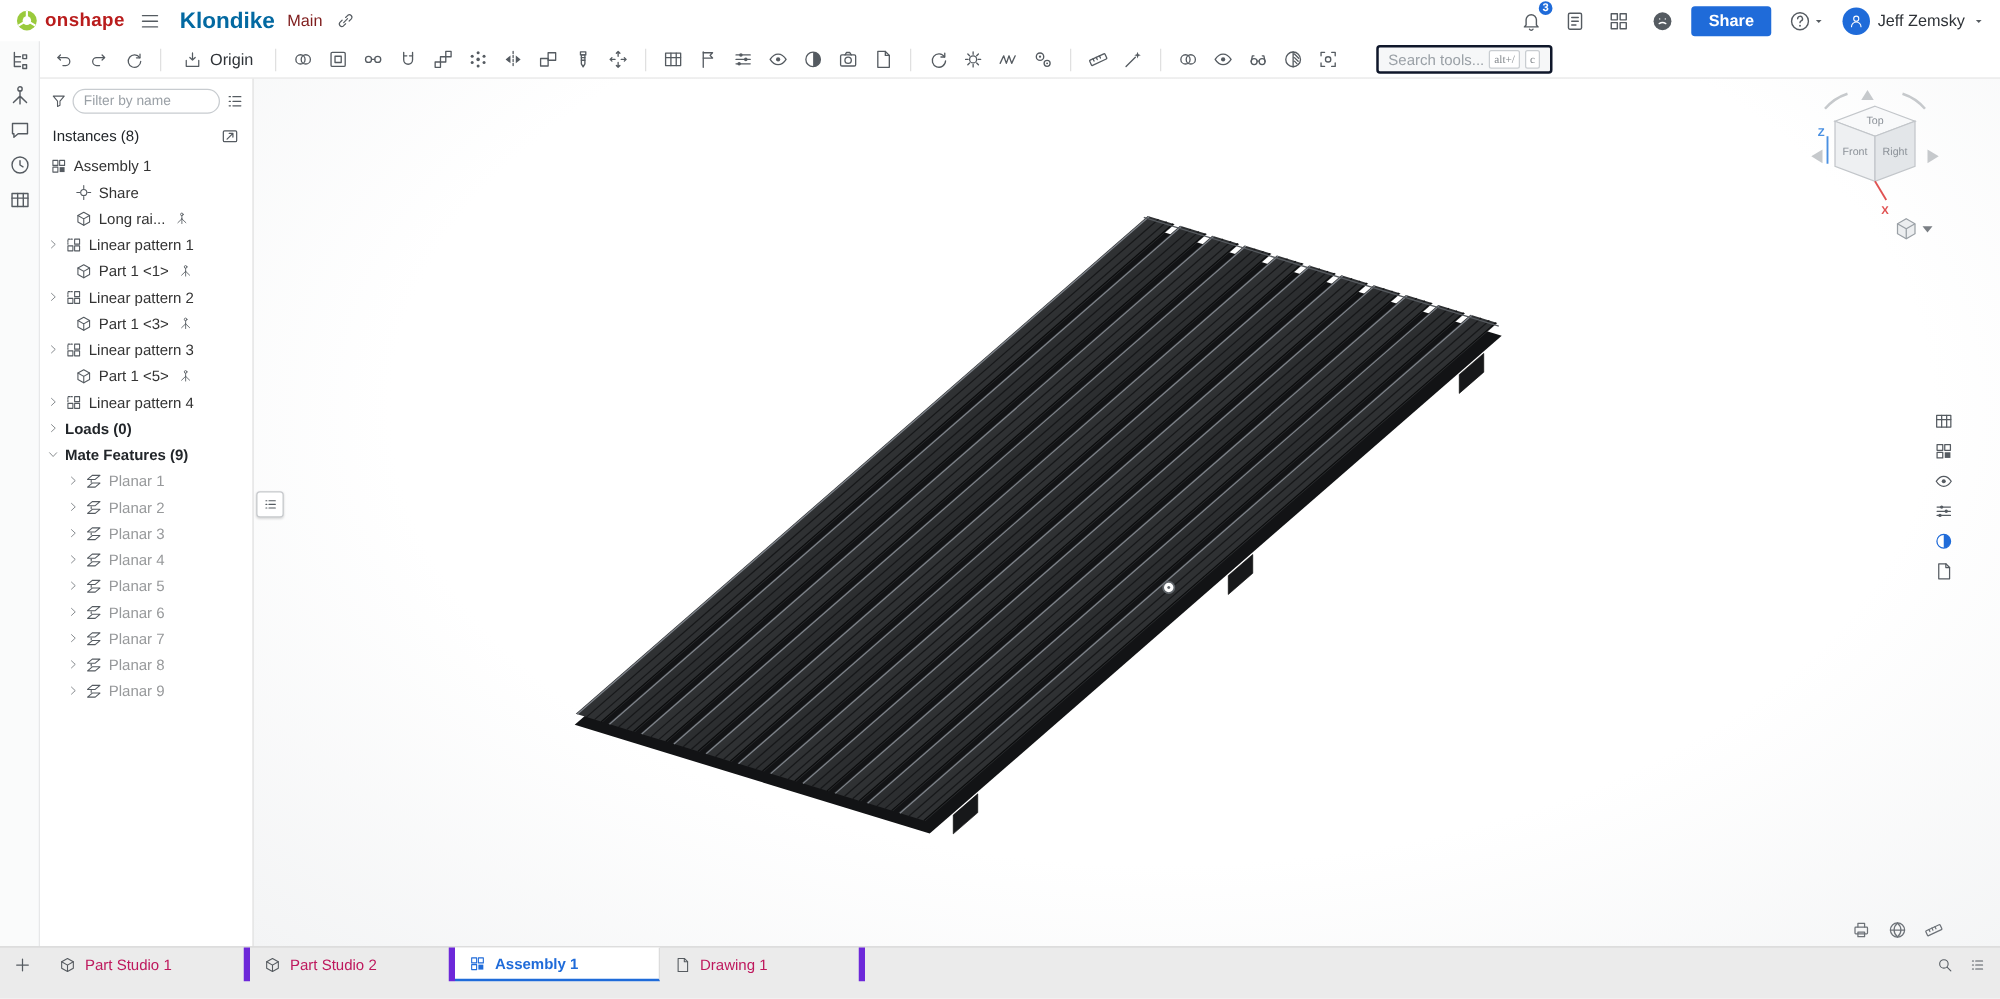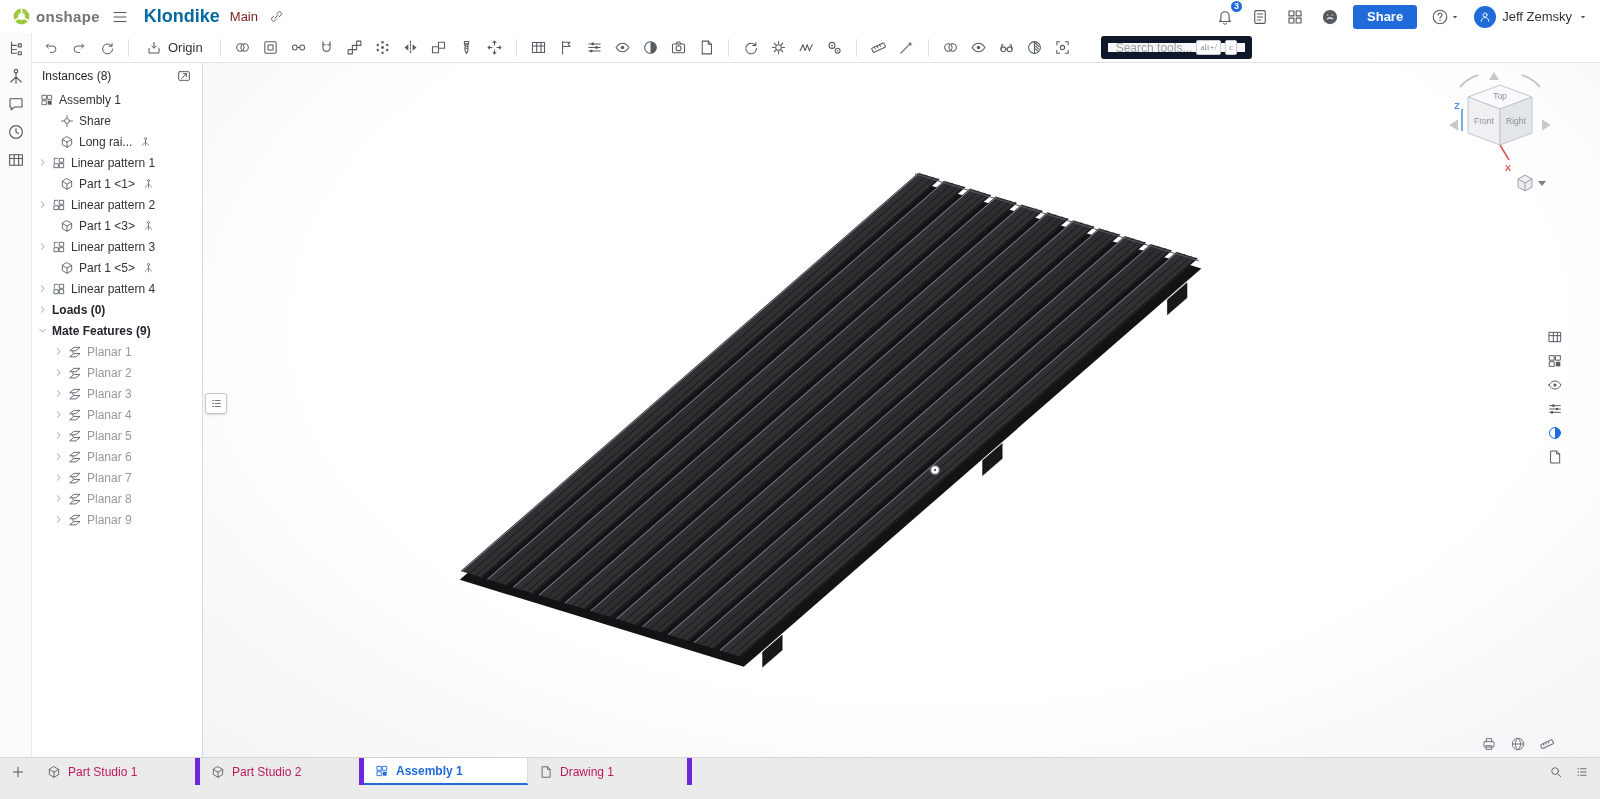--- a/index.html
+++ b/index.html
@@ -14,21 +14,21 @@
   svg.ic{display:block;color:#555b61}
   .i10{width:10px;height:10px}.i14{width:14px;height:14px}.i15{width:15px;height:15px}
   .i16{width:16px;height:16px}.i17{width:17px;height:17px}.i18{width:18px;height:18px}
   .dim{color:#8a9096}
 
   
   .topbar{position:absolute;left:0;top:0;width:1600px;height:33px;background:#fff;
     display:flex;align-items:center;padding:0 12px;gap:8px}
   .logo{display:flex;align-items:center;gap:5px}
   .logo-mark{width:19px;height:19px}
-  .logo-text{font-size:15px;font-weight:bold;color:#737373;letter-spacing:.3px}
+  .logo-text{font-size:15px;font-weight:bold;color:#b91c1c;letter-spacing:.3px}
   .icon-btn{display:flex;align-items:center;justify-content:center;padding:3px;border-radius:3px}
   .doc-title{font-size:18px;font-weight:bold;color:#0369a1;margin-left:4px}
   .workspace{font-size:13px;color:#7f1d1d;margin-left:2px}
   .tb-right{margin-left:auto;display:flex;align-items:center;gap:11px}
   .bell-wrap{position:relative}
   .badge{position:absolute;top:-6px;right:-7px;min-width:15px;height:15px;padding:0 3px;
     background:#1f6bd9;color:#fff;font-size:9px;font-weight:bold;border-radius:8px;
     border:2px solid #fff;display:flex;align-items:center;justify-content:center}
   .advisor{color:#36434e}
   .share-btn{background:#1f6bd9;color:#fff;font-size:13px;height:24px;padding:0 14px;
@@ -39,21 +39,21 @@
     align-items:center;justify-content:center}
   .avatar svg{color:#fff}
 
   
   .toolbar{position:absolute;left:32px;top:33px;width:1568px;height:30px;background:#fff;
     border-bottom:1px solid #e2e2e2;display:flex;align-items:center;padding:0 5px;gap:1px}
   .tool-btn{width:27px;height:26px;display:flex;align-items:center;justify-content:center;border-radius:3px}
   .tb-sep{width:1px;height:18px;background:#e0e0e0;margin:0 7px}
   .insert-btn{display:flex;align-items:center;gap:6px;font-size:13px;color:#2f3338;padding:0 9px;height:26px}
   .tools{display:flex;align-items:center;gap:1px}
-  .search-tools{display:flex;align-items:center;gap:4px;background:#f6f7f8;border:7px solid #0f172a;
+  .search-tools{display:flex;align-items:center;gap:4px;background:#f6f7f8;border:2px solid #0f172a;
     border-radius:3px;height:23px;padding:0 8px;margin-left:24px}
   .search-text{font-size:12px;color:#9aa0a6;white-space:nowrap}
   .kbd{font-size:9px;color:#82878c;border:1px solid #c9cdd1;border-radius:2px;padding:0 3px;
     background:#fff;line-height:13px;font-family:Liberation Serif, serif}
 
   
   .left-strip{position:absolute;left:0;top:33px;width:32px;height:724px;background:#fafbfb;
     border-right:1px solid #e7e8e9;display:flex;flex-direction:column;align-items:center;
     padding-top:4px;gap:6px}
   .strip-btn{width:24px;height:22px;display:flex;align-items:center;justify-content:center;border-radius:3px}
@@ -619,20 +619,29 @@
       </svg>
     </button>
     <button class="strip-btn">
       <svg class="ic i18">
         <use href="#sym-tool-table"></use>
       </svg>
     </button>
   </nav>
 
 <aside class="tree-panel">
+  <div class="filter-row">
+    <svg class="ic i14 dim">
+        <use href="#sym-funnel"></use>
+      </svg>
+    <input class="filter-input" placeholder="Filter by name" style="">
+    <svg class="ic i16 dim">
+        <use href="#sym-list"></use>
+      </svg>
+  </div>
   <div class="panel-head">
     <span>Instances (8)</span>
     <svg class="ic i16 dim">
         <use href="#sym-folder-in"></use>
       </svg>
   </div>
   <div class="tree">
       <div class="tree-row lvl0">
         <svg class="ic ti">
           <use href="#sym-assembly"></use>

